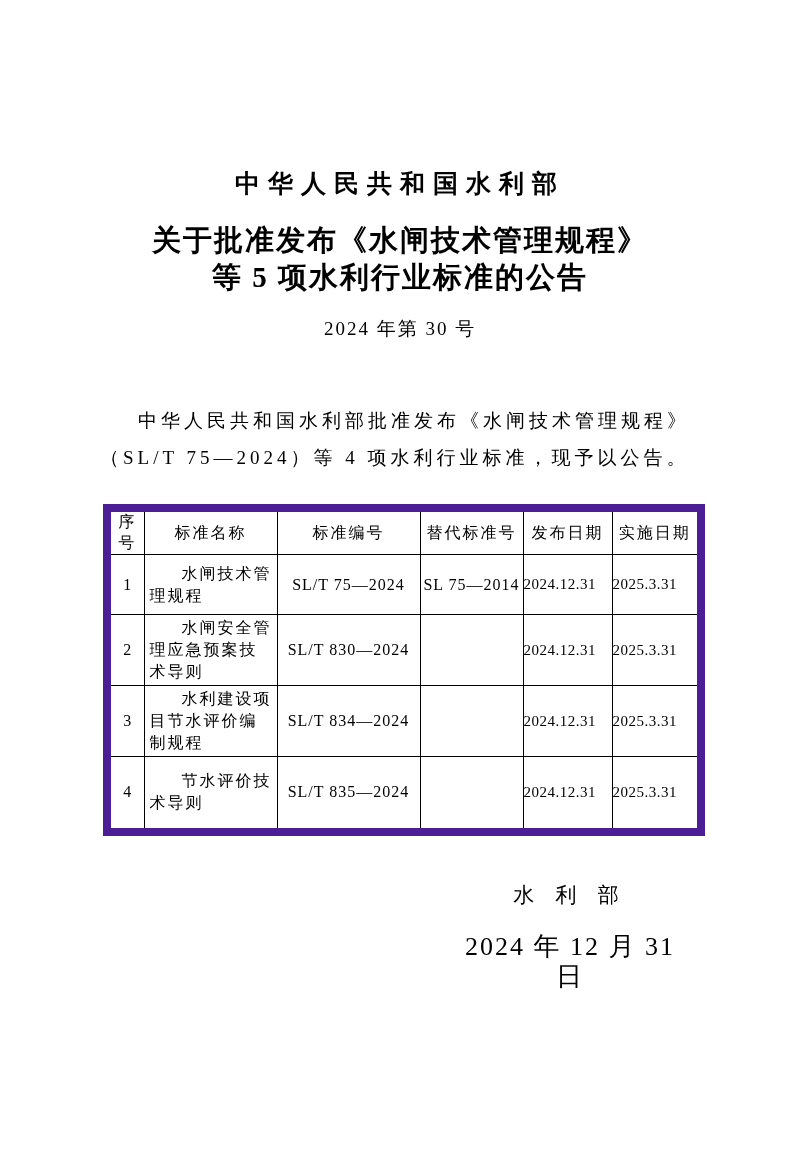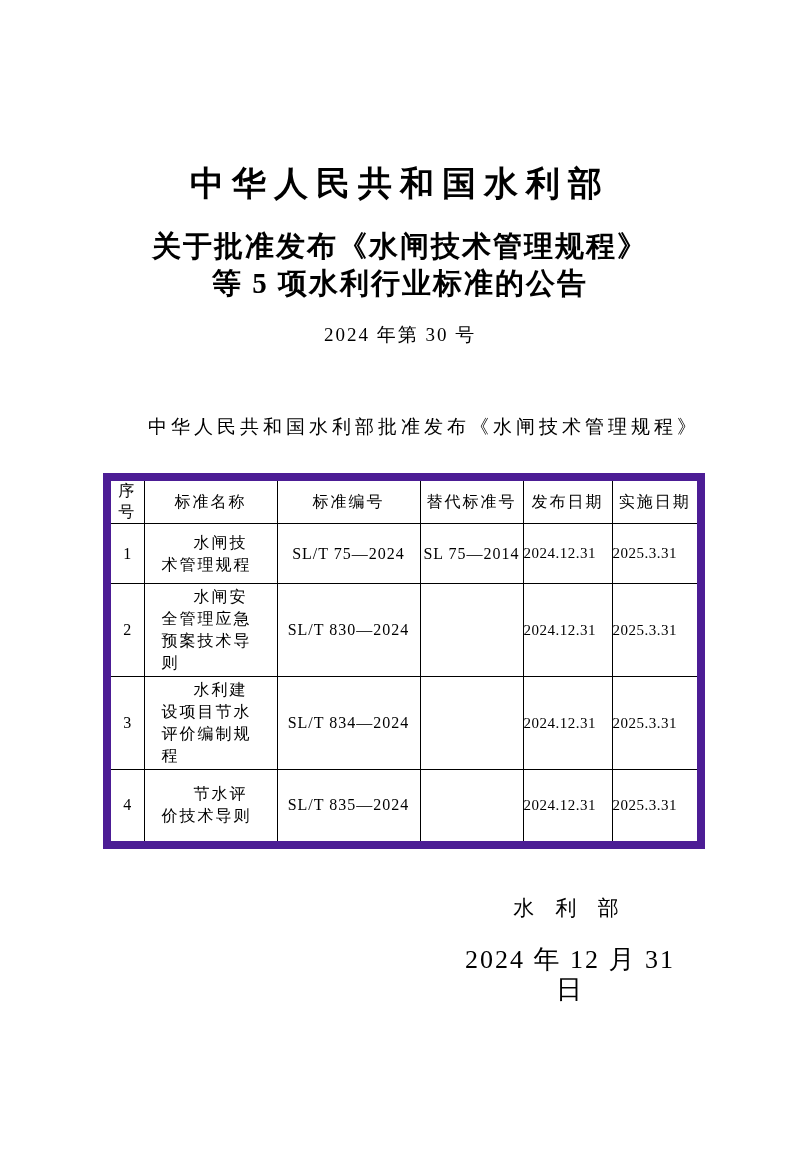--- a/index.html
+++ b/index.html
@@ -9,47 +9,46 @@
     width: 800px;
     height: 1160px;
     background: #ffffff;
     color: #000000;
     font-family: "Liberation Serif", "DejaVu Serif", serif;
     overflow: hidden;
   }
   .org-title {
     padding-top: 170px;
     text-align: center;
-    font-size: 34px;
+    font-size: 25px;
     font-weight: bold;
     letter-spacing: 8px;
     line-height: 28px;
   }
   .doc-title {
-    margin-top: 30px;
+    margin-top: 24px;
     text-align: center;
     font-size: 29px;
     font-weight: bold;
     letter-spacing: 2px;
     line-height: 37px;
   }
   .doc-number {
     margin-top: 20px;
     text-align: center;
     font-size: 19px;
     letter-spacing: 2px;
     line-height: 26px;
   }
   .body-par {
     margin: 60px 0 0 100px;
     width: 600px;
     font-size: 19px;
     letter-spacing: 4px;
     line-height: 37px;
-    text-align: right;
   }
   .body-line1 { text-indent: 2em; }
   .std-table {
     margin: 28px 8px 0 103px;
     width: 594px;
     border-collapse: collapse;
     border: 8px solid #4c1d95;
     table-layout: fixed;
   }
   .std-table th, .std-table td {
@@ -63,21 +62,21 @@
     letter-spacing: 2px;
     text-align: center;
   }
   .cell-no { text-align: center; font-size: 16px; }
   .cell-name {
     text-align: left;
     text-indent: 2em;
     font-size: 16px;
     letter-spacing: 2px;
     line-height: 22px;
-    padding: 2px 17px;
+    padding: 2px 5px;
   }
   .cell-code { text-align: center; font-size: 16px; letter-spacing: 1px; }
   .cell-replaces { text-align: center; font-size: 16px; letter-spacing: 1px; }
   .cell-date { text-align: left; font-size: 15px; letter-spacing: 0.5px; }
   .row-1 td { height: 60px; }
   .row-2 td { height: 70px; }
   .row-3 td { height: 70px; }
   .row-4 td { height: 75px; }
   .sig-block {
     margin: 44px 0 0 450px;
@@ -105,20 +104,21 @@
 
   <div class="doc-title">
     <div>关于批准发布《水闸技术管理规程》</div>
     <div>等 5 项水利行业标准的公告</div>
   </div>
 
   <div class="doc-number">2024 年第 30 号</div>
 
   <div class="body-par">
     <div class="body-line1">中华人民共和国水利部批准发布《水闸技术管理规程》</div>
+    <div class="body-line2">（SL/T 75—2024）等 4 项水利行业标准，现予以公告。</div>
   </div>
 
   <table class="std-table">
     <colgroup>
       <col style="width:37px">
         <col style="width:133px">
         <col style="width:143px">
       <col style="width:103px">
         <col style="width:89px">
         <col style="width:89px">

